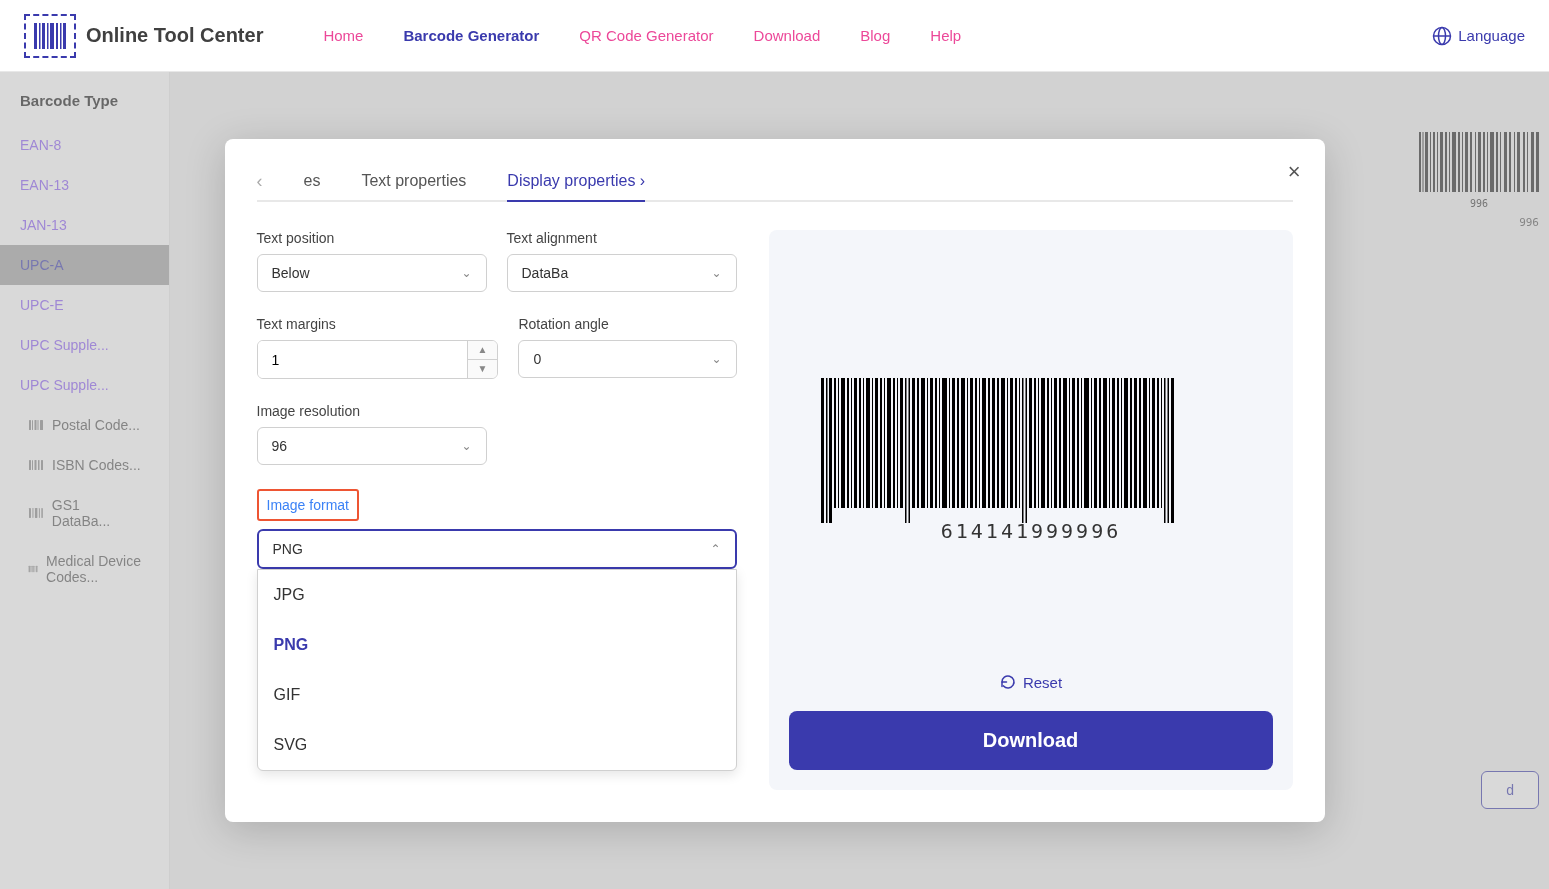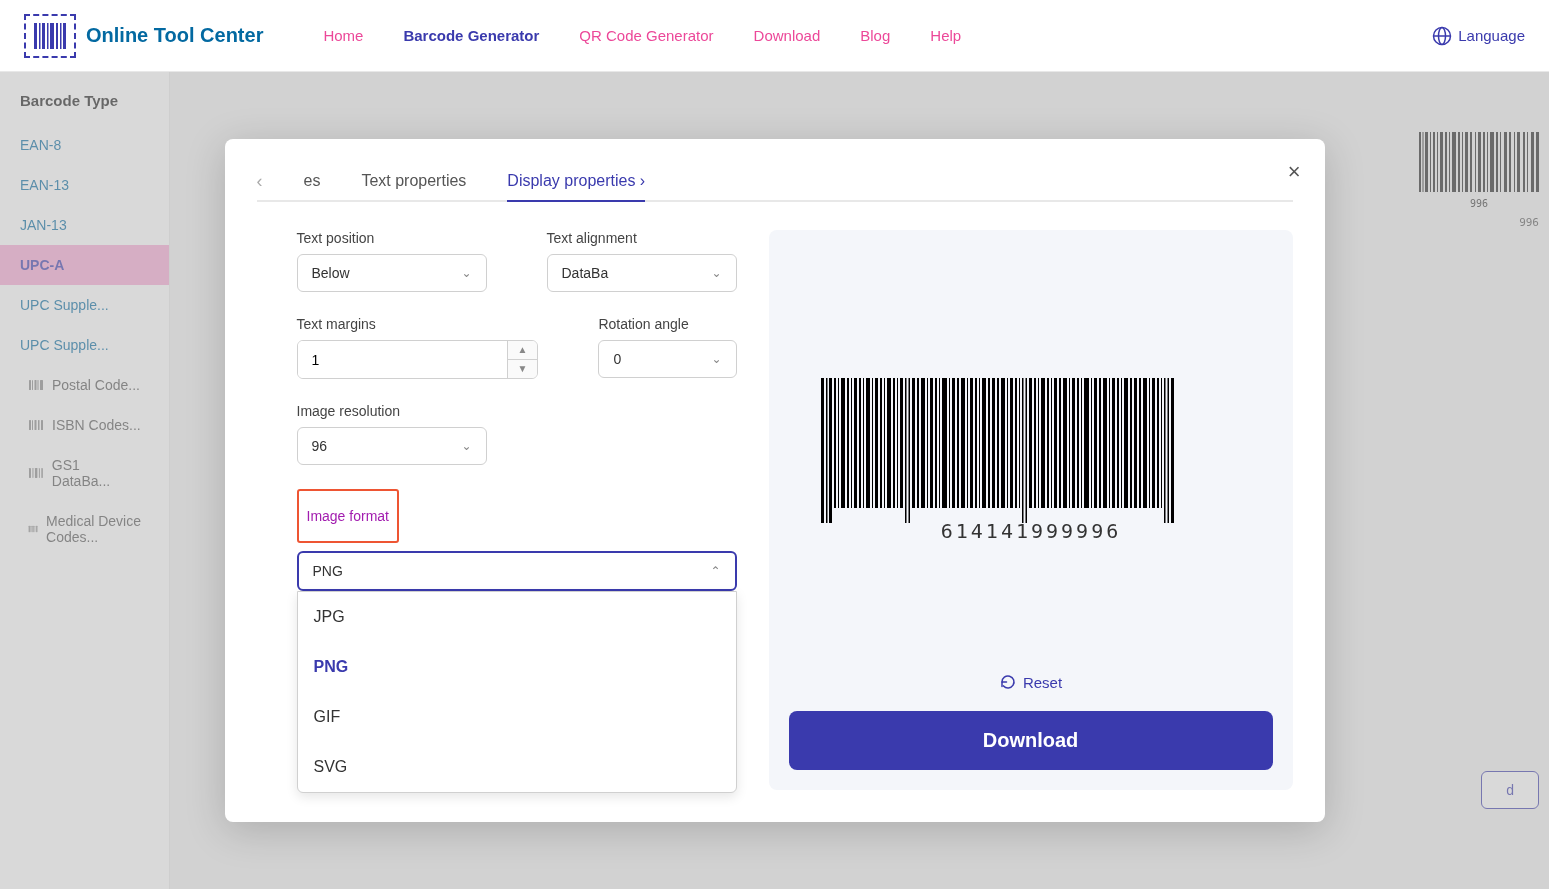--- a/index.html
+++ b/index.html
@@ -36,21 +36,21 @@
       justify-content: center;
       position: relative;
     }
     .logo-icon svg {
       width: 36px;
       height: 30px;
     }
     .logo-text {
       font-size: 20px;
       font-weight: 700;
-      color: #0369a1;
+      color: #404040;
     }
     .nav-links {
       display: flex;
       gap: 40px;
       align-items: center;
       flex: 1;
     }
     .nav-link {
       font-size: 15px;
       color: #ec4899;
@@ -84,27 +84,27 @@
     }
     .sidebar-title {
       font-size: 15px;
       font-weight: 600;
       color: #1a1a1a;
       padding: 0 20px 16px;
     }
     .sidebar-item {
       padding: 12px 20px;
       font-size: 14px;
-      color: #0369a1;
+      color: #8b5cf6;
       cursor: pointer;
     }
     .sidebar-item.active {
       color: #3a3aad;
-      font-weight: 700;
-      background: #f9a8d4;
+      font-weight: 400;
+      background: #a3a3a3;
     }
     .sidebar-group {
       display: flex;
       align-items: center;
       gap: 8px;
       padding: 12px 28px;
       font-size: 14px;
       color: #555;
       cursor: pointer;
     }
@@ -195,32 +195,31 @@
     }
 
     
     .form-row {
       display: flex;
       gap: 20px;
       margin-bottom: 24px;
     }
     .form-group {
       flex: 1;
-      margin-left: 40px;
     }
     .form-label {
       font-size: 14px;
       color: #444;
       margin-bottom: 8px;
       display: block;
     }
     .form-label.highlighted {
-      color: #a21caf;
+      color: #3b82f6;
       border: 2px solid #e53;
-      padding: 17px 8px;
+      padding: 6px 8px;
       border-radius: 3px;
       display: inline-block;
     }
     .select-box {
       width: 100%;
       border: 1px solid #d0d0d0;
       border-radius: 6px;
       padding: 10px 14px;
       font-size: 14px;
       color: #333;
@@ -403,20 +402,21 @@
 </div>
 
 <div class="bg-content">
 
   <div class="sidebar">
     <div class="sidebar-title">Barcode Type</div>
     <div class="sidebar-item">EAN-8</div>
     <div class="sidebar-item">EAN-13</div>
     <div class="sidebar-item">JAN-13</div>
     <div class="sidebar-item active">UPC-A</div>
+    <div class="sidebar-item">UPC-E</div>
     <div class="sidebar-item">UPC Supple...</div>
     <div class="sidebar-item">UPC Supple...</div>
     <div class="sidebar-group">
       <svg width="16" height="16" viewBox="0 0 16 16" fill="#888">
         <rect x="1" y="3" width="2" height="10" rx="0.5"></rect>
         <rect x="4" y="3" width="1" height="10" rx="0.5"></rect>
         <rect x="6.5" y="3" width="2" height="10" rx="0.5"></rect>
         <rect x="9.5" y="3" width="1" height="10" rx="0.5"></rect>
         <rect x="12" y="3" width="3" height="10" rx="0.5"></rect>
       </svg>

